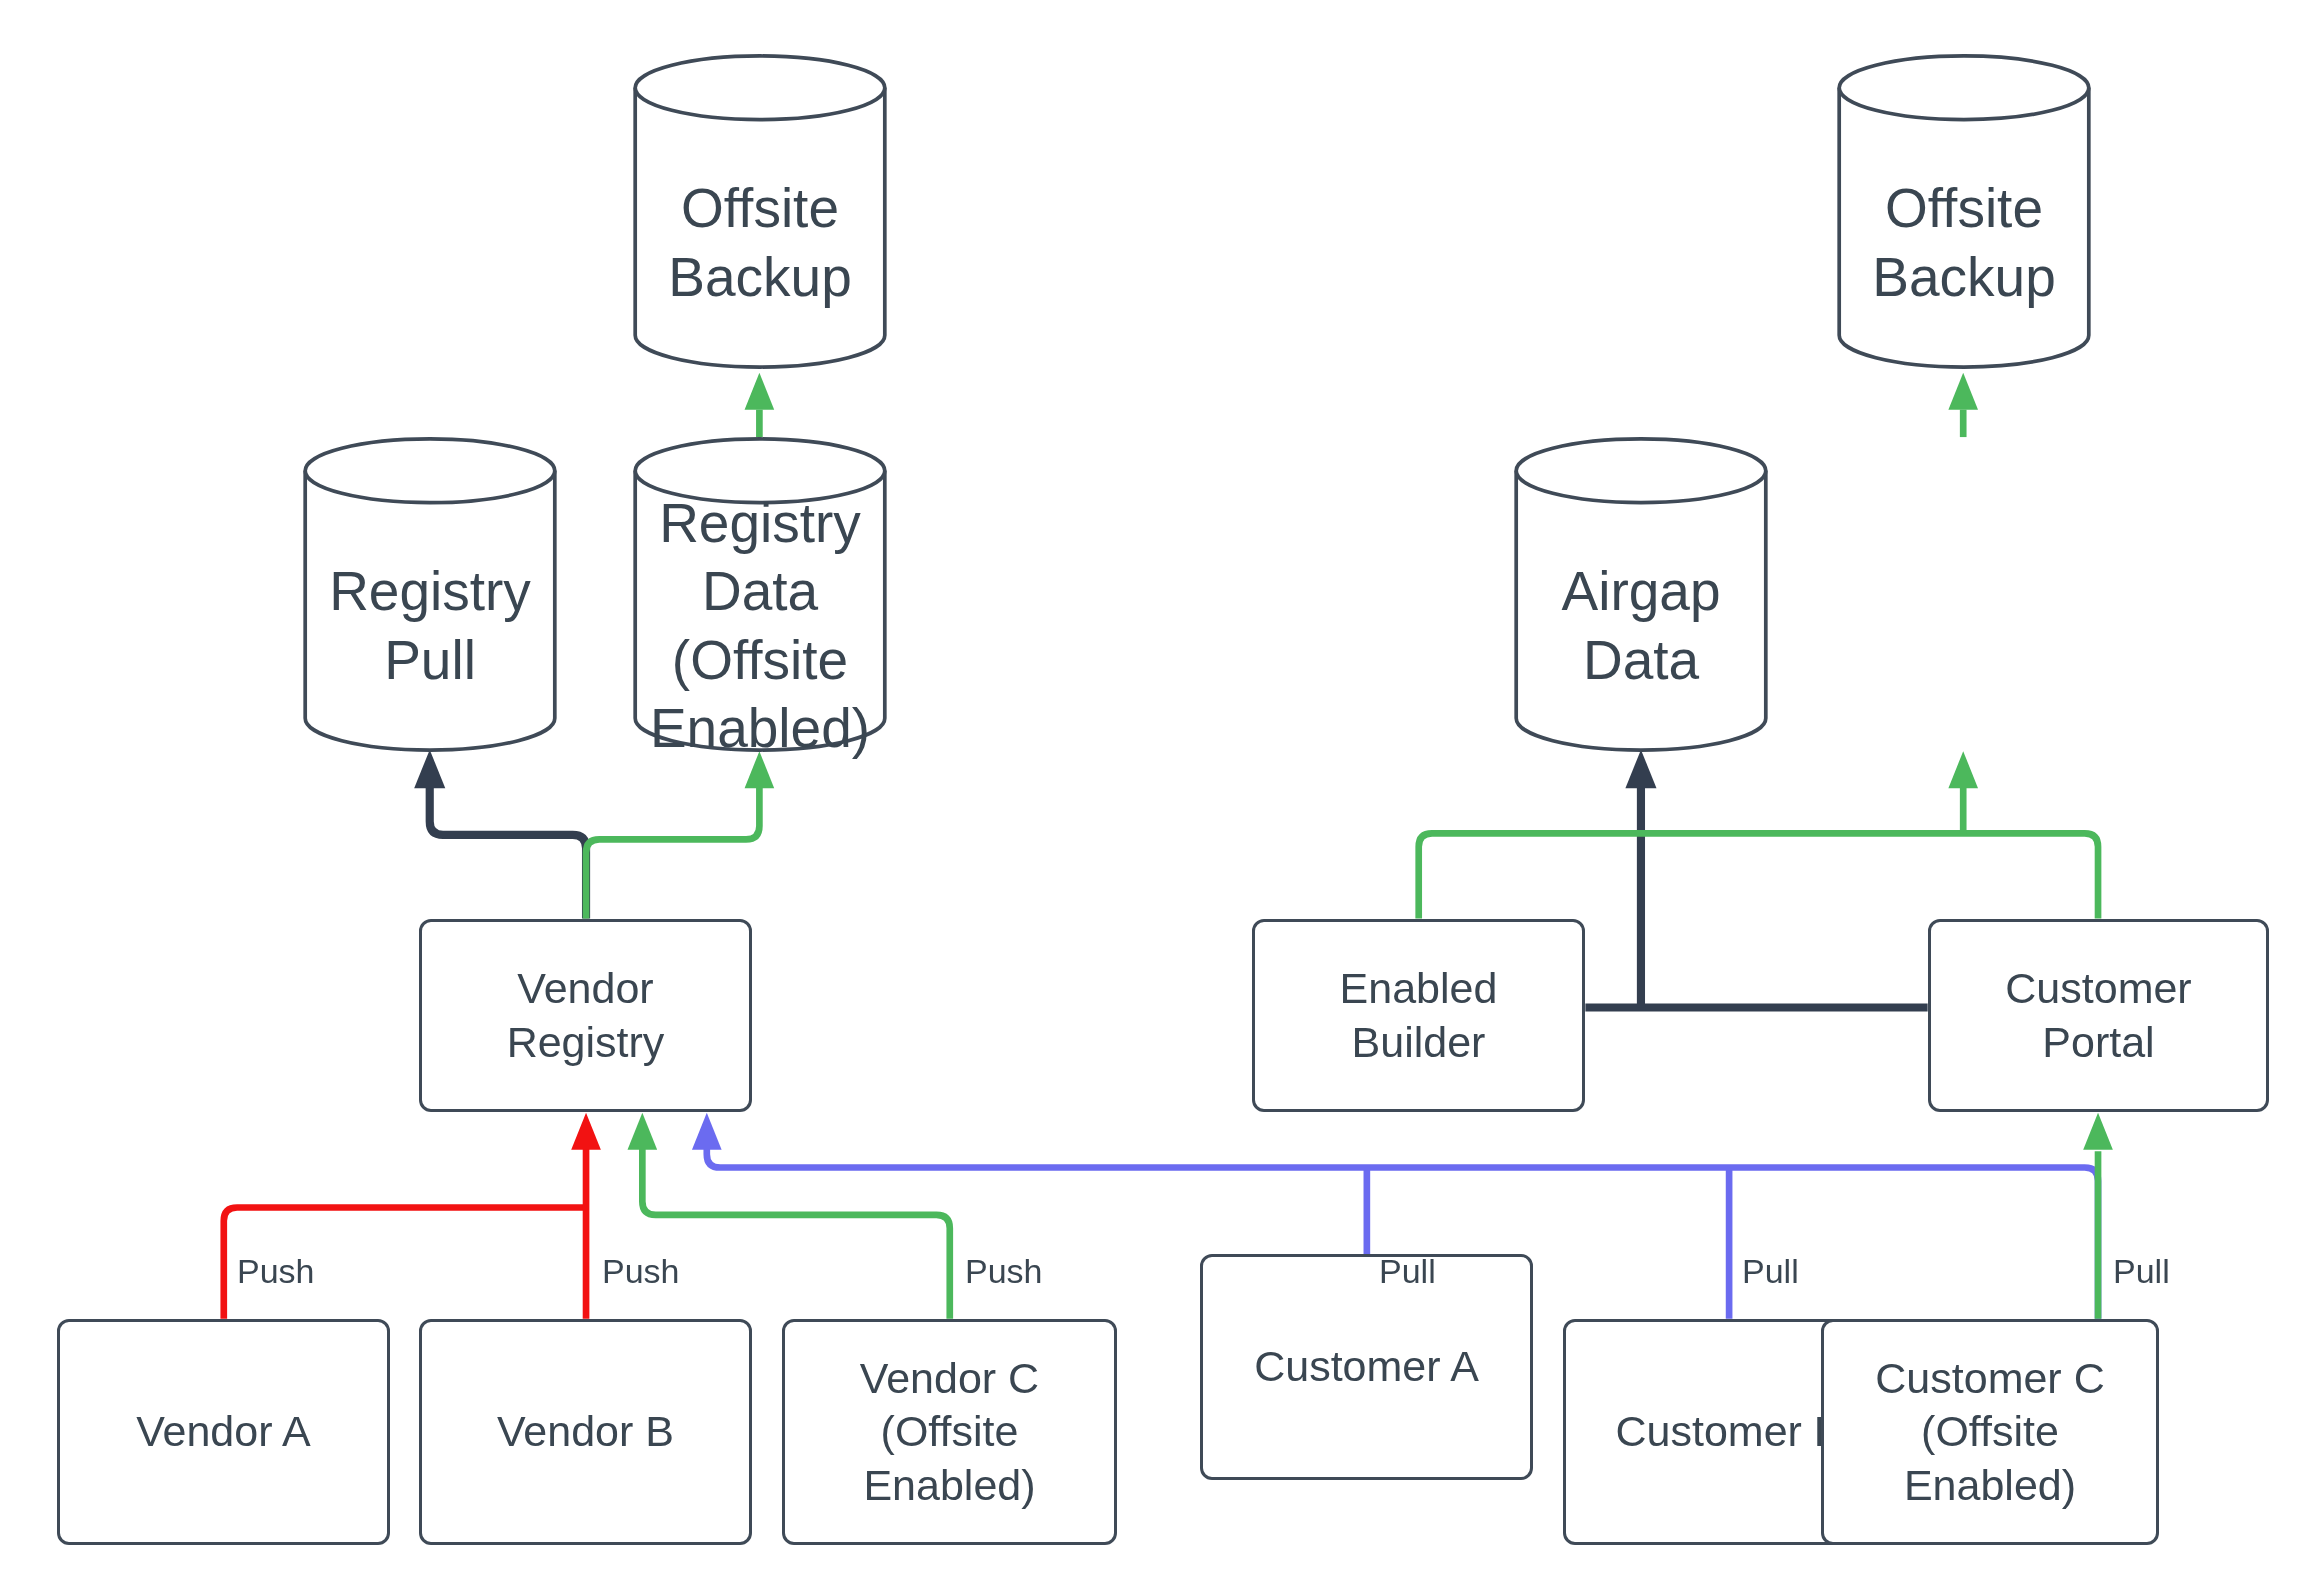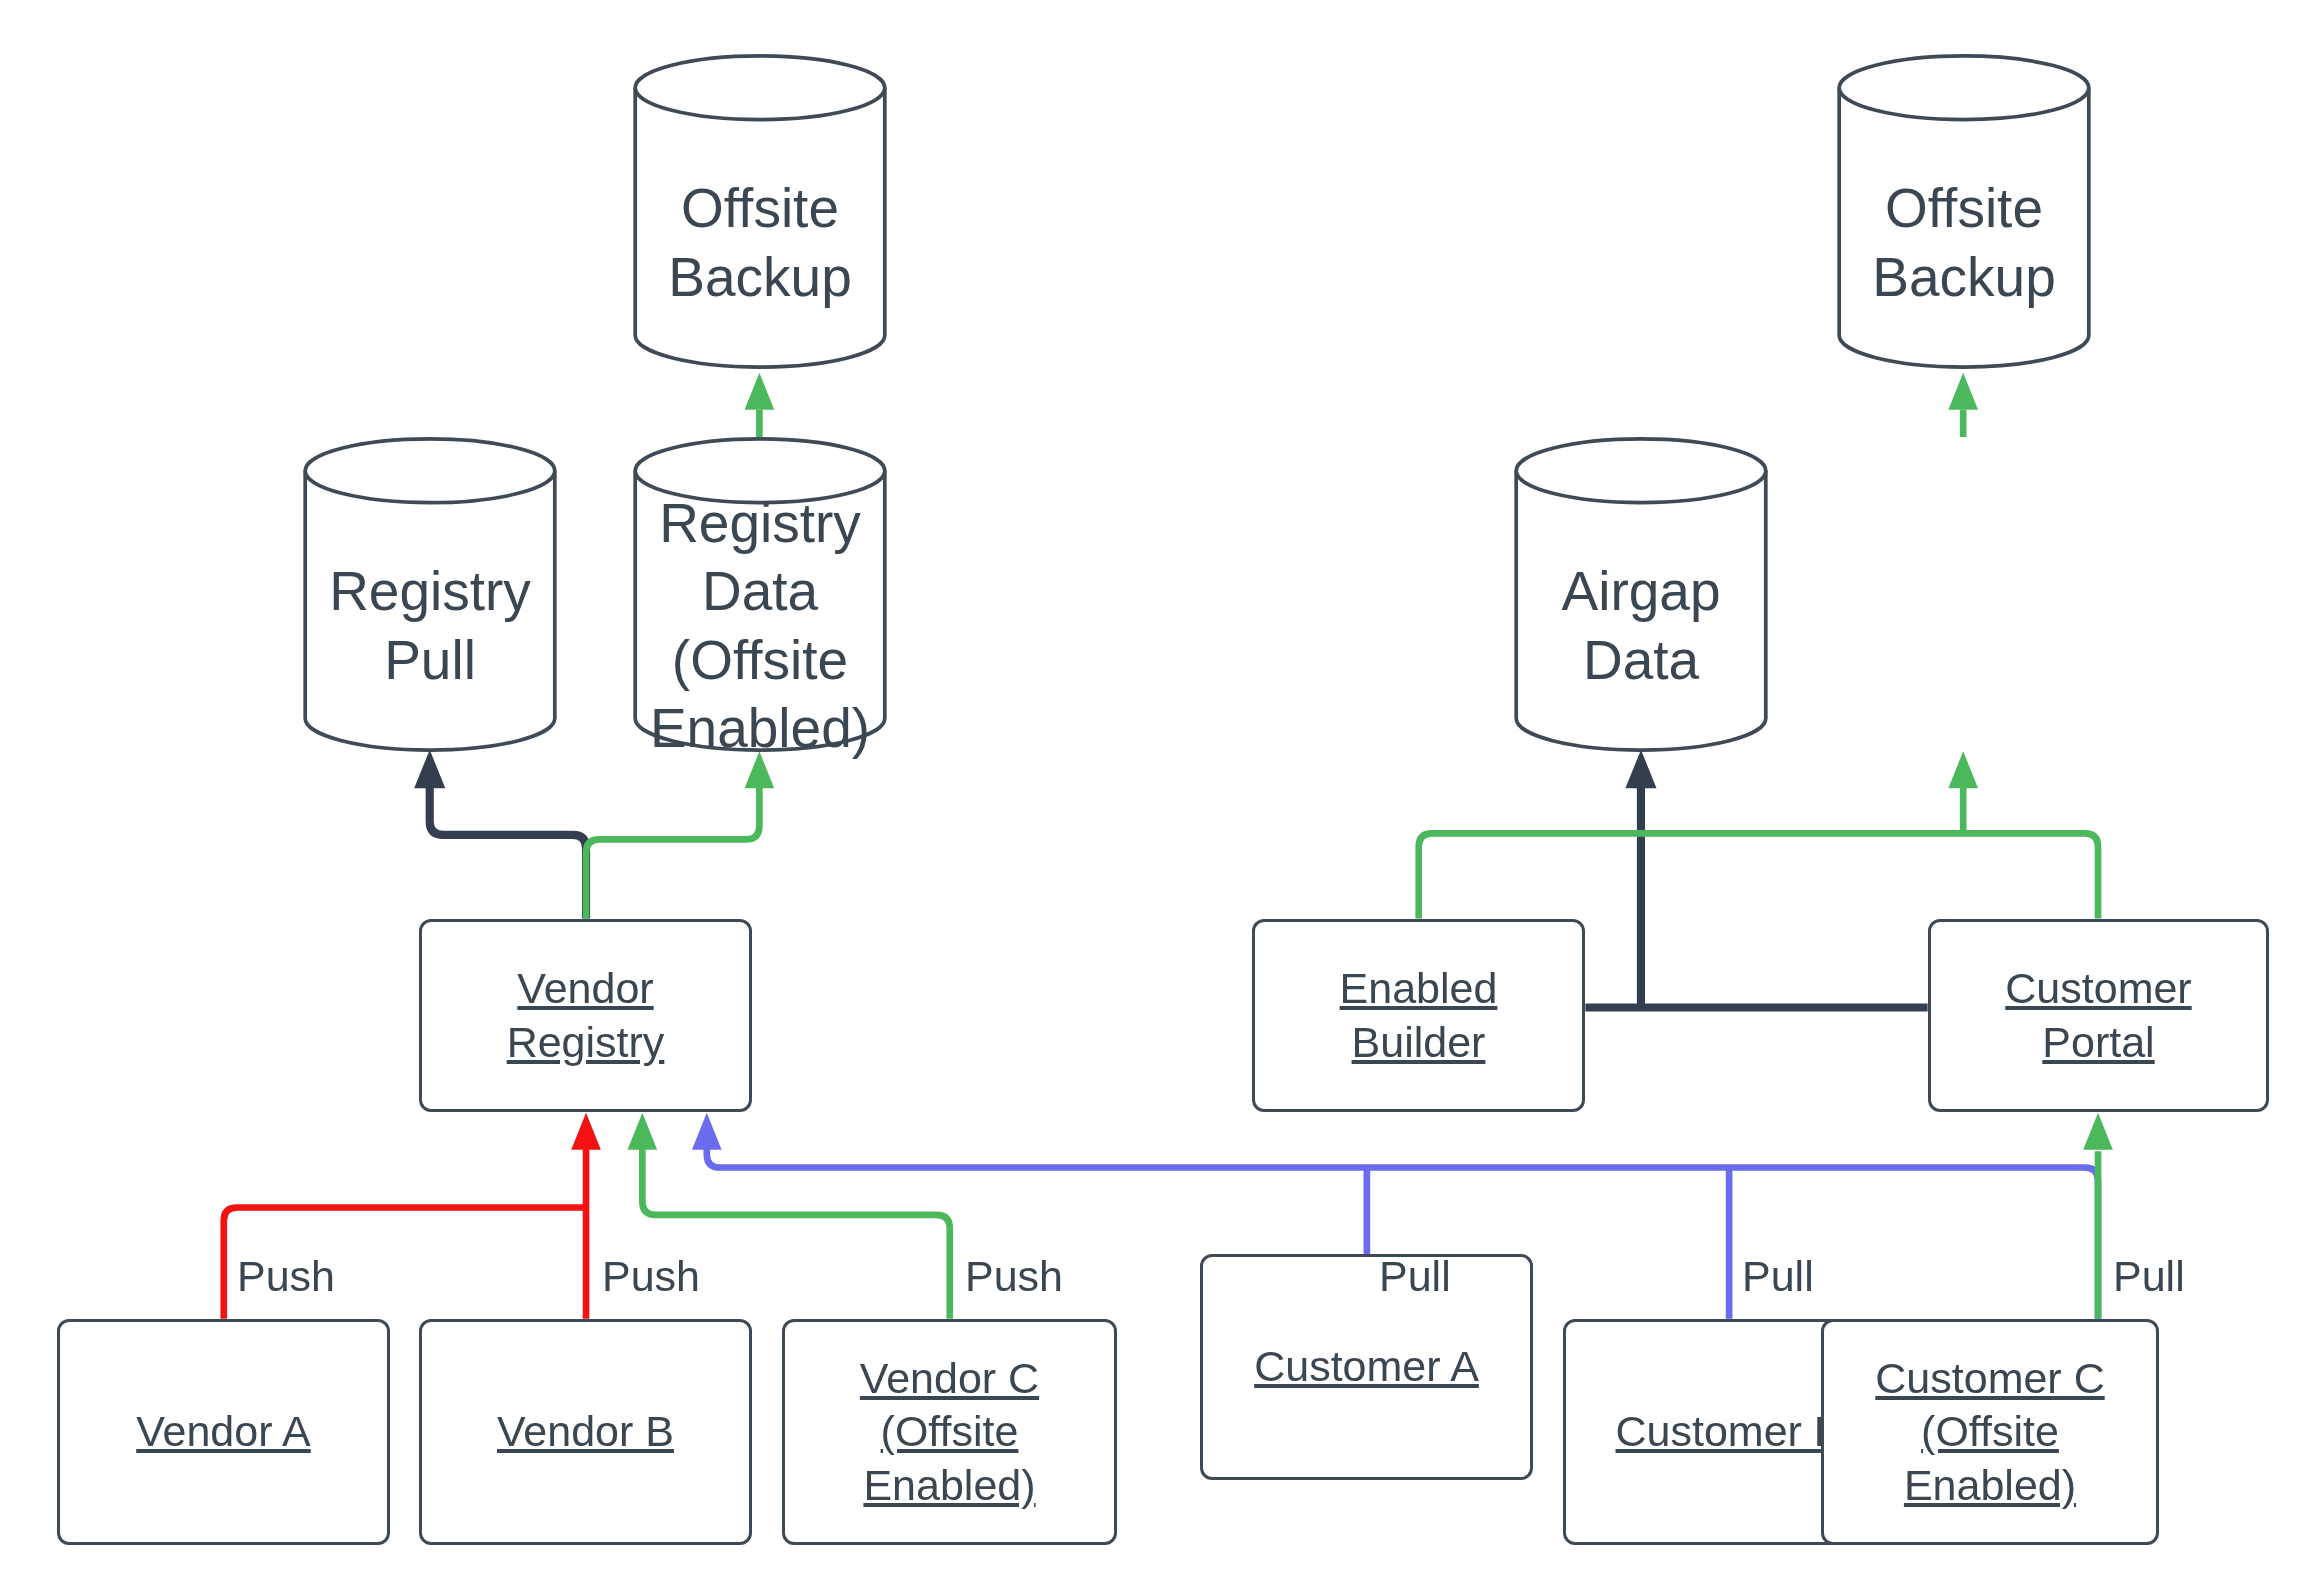--- a/index.html
+++ b/index.html
@@ -17,32 +17,32 @@
   .edge.dark{stroke-width:11px;}
   .node{position:absolute;box-sizing:border-box;}
   .box{
     background:#ffffff;
     border:3.7px solid #3F4A57;
     border-radius:12px;
     display:flex;align-items:center;justify-content:center;
     text-align:center;
     font-size:43px;line-height:1.24;
   }
-  .box .box-label{max-width:261px;text-decoration:underline;}
+  .box .box-label{max-width:261px;}
   .cylinder{background:transparent;}
   .cyl-shape{position:absolute;left:0;top:0;}
   .cyl-shape path,.cyl-shape ellipse{stroke:#3F4A57;stroke-width:5px;}
   .cyl-label{
     position:absolute;left:16.3px;right:16.3px;top:74px;bottom:12px;
     display:flex;align-items:center;justify-content:center;
     text-align:center;font-size:55px;line-height:1.24;
   }
   .edge-label{
     position:absolute;
-    font-size:43px;line-height:1.2;
+    font-size:34px;line-height:1.2;
     white-space:nowrap;
   }
 </style>
 </head>
 <body>
 
 <div class="canvas">
 
   <svg class="edges" width="2307" height="1592" viewBox="0 0 3114 2149">
 

